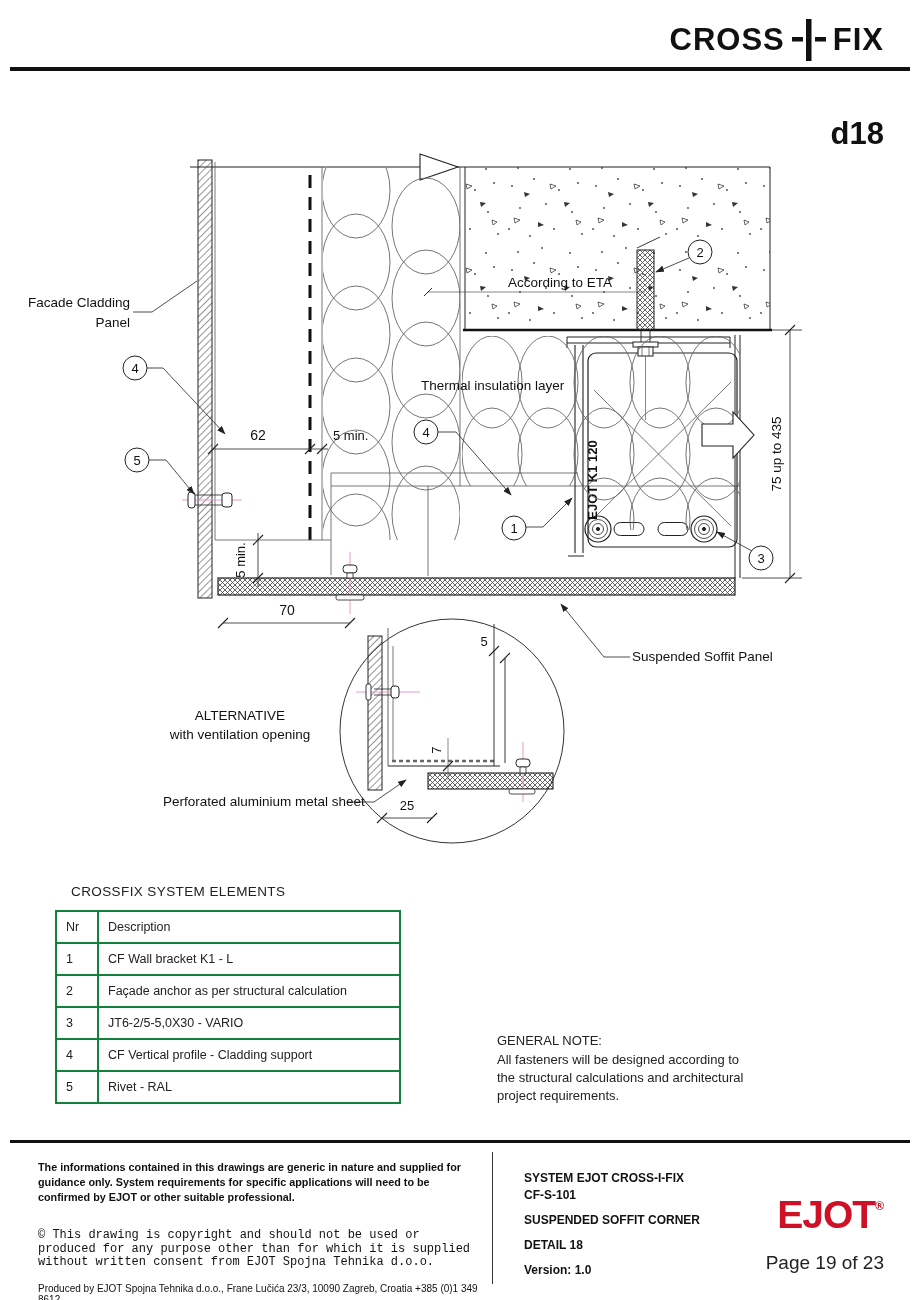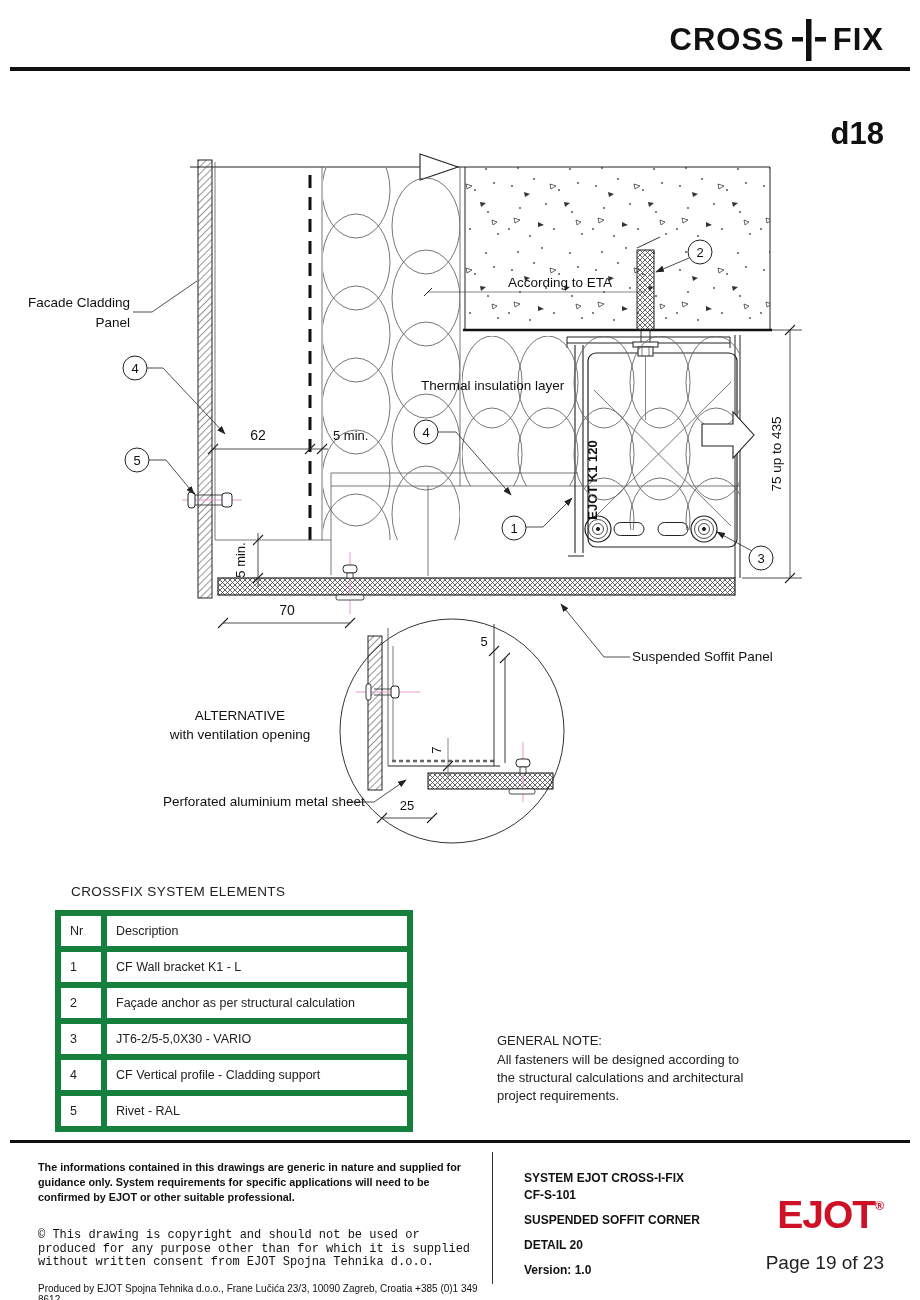--- a/index.html
+++ b/index.html
@@ -8,21 +8,21 @@
   .abs{position:absolute;}
   
   .brand{top:18px;right:36px;display:flex;align-items:center;gap:6px;}
   .brand-cross{font-size:31px;font-weight:800;letter-spacing:1px;}
   .brand-fix{font-size:31px;font-weight:700;letter-spacing:1px;}
   .rule-top{top:67px;left:10px;width:900px;height:4px;background:#111;}
   .dcode{top:116px;right:36px;font-size:31px;font-weight:800;}
   
   .tbl-title{top:884px;left:55px;font-size:13.5px;color:#222;letter-spacing:.4px;margin-left:16px;}
   table.elements{top:910px;left:55px;border-collapse:collapse;position:absolute;}
-  table.elements td,table.elements th{border:6px solid #15803d;font-size:12.5px;color:#222;
+  table.elements td,table.elements th{border:2px solid #15803d;font-size:12.5px;color:#222;
       font-weight:400;text-align:left;height:30px;padding:0 9px;}
   td.nr{width:22px;text-align:center;padding:0 4px;}
   td.desc{width:282px;}
   
   .note{top:1032px;left:497px;width:250px;font-size:13px;line-height:18px;color:#222;}
   .note-title{margin-bottom:1px;}
   
   .rule-bot{top:1140px;left:10px;width:900px;height:3px;background:#111;}
   .f-div{top:1152px;left:492px;width:1px;height:132px;background:#333;}
   .f-left{top:1160px;left:38px;width:444px;}
@@ -365,19 +365,19 @@
 <div class="abs f-div"></div>
 <div class="abs f-left">
   <div class="f-disc">The informations contained in this drawings are generic in nature and supplied for guidance only. System requirements for specific applications will need to be confirmed by EJOT or other suitable professional.</div>
   <div class="f-copy">© This drawing is copyright and should not be used or produced for any purpose other than for which it is supplied without written consent from EJOT Spojna Tehnika d.o.o.</div>
   <div class="f-prod">Produced by EJOT Spojna Tehnika d.o.o., Frane Lučića 23/3, 10090 Zagreb, Croatia +385 (0)1 349 8612</div>
 </div>
 <div class="abs f-mid">
   <div>SYSTEM EJOT CROSS-I-FIX</div>
   <div>CF-S-101</div>
   <div class="gap">SUSPENDED SOFFIT CORNER</div>
-  <div class="gap">DETAIL 20</div>
+  <div class="gap">DETAIL 18</div>
   <div class="gap">Version: 1.0</div>
 </div>
 <div class="abs f-logo" style="color:#CE1126;">
   <span>EJOT</span><sup>®</sup>
 </div>
 <div class="abs f-page">Page 19 of 23</div>
 
 </body></html>

